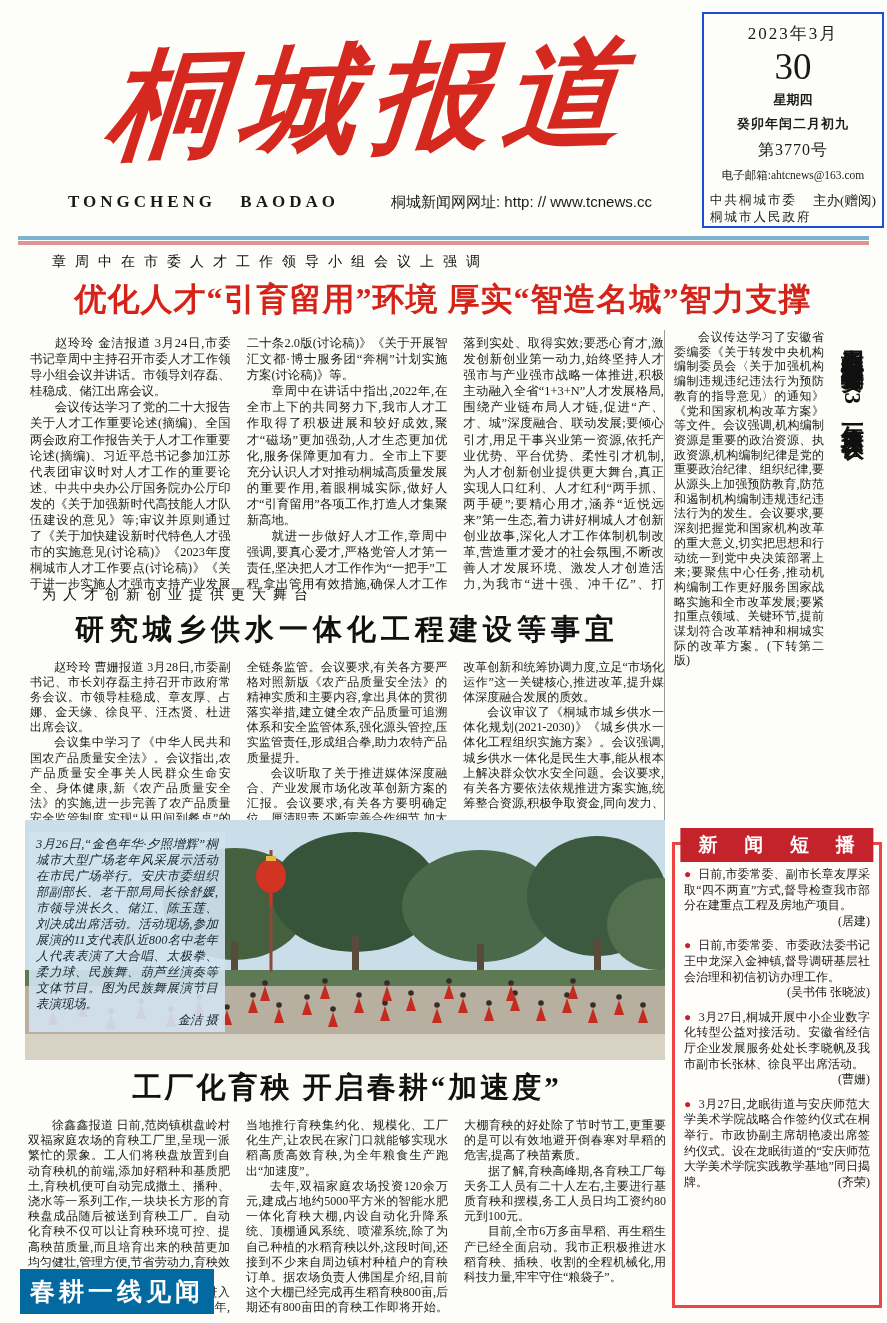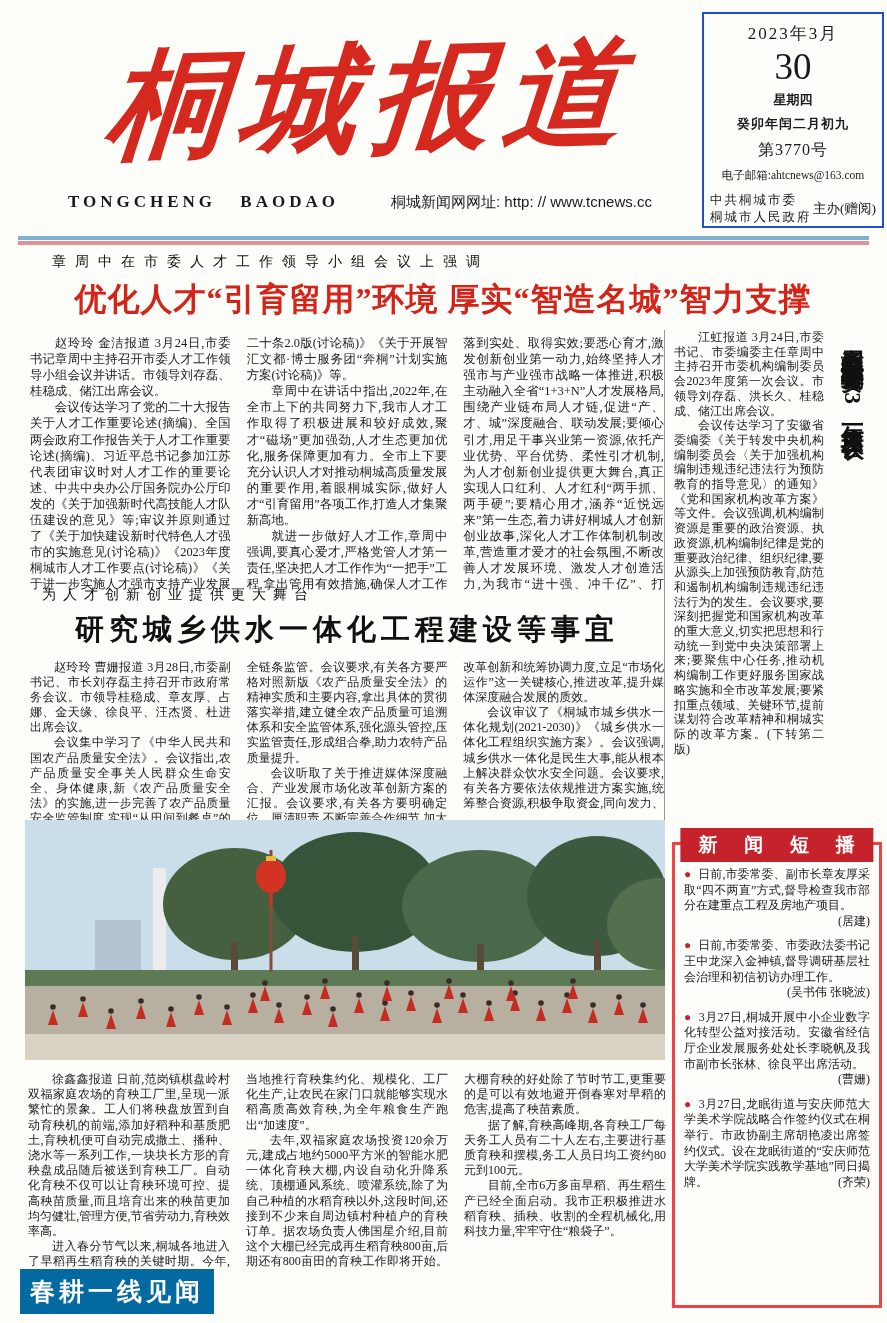--- a/index.html
+++ b/index.html
@@ -26,21 +26,21 @@
   .infobox {
     position:absolute; left:702px; top:12px; width:182px; height:216px;
     border:2px solid #1d4ed8; padding:8px 6px 4px; text-align:center;
   }
   .ib-ym { font-size:17px; letter-spacing:2px; }
   .ib-day { font-size:37px; line-height:40px; margin-top:2px; }
   .ib-week { font-size:13px; font-weight:bold; margin-top:4px; }
   .ib-lunar { font-size:13px; font-weight:bold; margin-top:6px; letter-spacing:1px; }
   .ib-issue { font-size:16px; margin-top:7px; letter-spacing:1px; }
   .ib-mail { font-size:11.5px; margin-top:7px; white-space:nowrap; }
-  .ib-pub { display:flex; justify-content:space-between; align-items:center; margin-top:9px; text-align:left; }
+  .ib-pub { display:flex; justify-content:space-between; margin-top:9px; text-align:left; }
   .ib-pub-lines { font-size:12.5px; line-height:17px; letter-spacing:2px; }
   .ib-pub-note { font-size:13.5px; }
   .rule-blue { position:absolute; left:18px; top:236px; width:851px; height:4px; background:#7fb1d0; }
   .rule-red  { position:absolute; left:18px; top:241px; width:851px; height:4px; background:#dd9494; }
   
   .story1 { position:absolute; left:30px; top:253px; width:826px; }
   .kicker { font-size:14px; letter-spacing:9px; color:#111; }
   .story1 .kicker { margin-left:22px; }
   .headline-red {
     margin-top:7px; text-align:center; color:#d42318; font-weight:bold;
@@ -142,21 +142,20 @@
       <p>赵玲玲 金洁报道  3月24日,市委书记章周中主持召开市委人才工作领导小组会议并讲话。市领导刘存磊、桂稳成、储江出席会议。</p>
       <p>会议传达学习了党的二十大报告关于人才工作重要论述(摘编)、全国两会政府工作报告关于人才工作重要论述(摘编)、习近平总书记参加江苏代表团审议时对人才工作的重要论述、中共中央办公厅国务院办公厅印发的《关于加强新时代高技能人才队伍建设的意见》等;审议并原则通过了《关于加快建设新时代特色人才强市的实施意见(讨论稿)》《2023年度桐城市人才工作要点(讨论稿)》《关于进一步实施人才强市支持产业发展二十条2.0版(讨论稿)》《关于开展智汇文都·博士服务团“奔桐”计划实施方案(讨论稿)》等。</p>
       <p>章周中在讲话中指出,2022年,在全市上下的共同努力下,我市人才工作取得了积极进展和较好成效,聚才“磁场”更加强劲,人才生态更加优化,服务保障更加有力。全市上下要充分认识人才对推动桐城高质量发展的重要作用,着眼桐城实际,做好人才“引育留用”各项工作,打造人才集聚新高地。</p>
       <p>就进一步做好人才工作,章周中强调,要真心爱才,严格党管人才第一责任,坚决把人才工作作为“一把手”工程,拿出管用有效措施,确保人才工作落到实处、取得实效;要悉心育才,激发创新创业第一动力,始终坚持人才强市与产业强市战略一体推进,积极主动融入全省“1+3+N”人才发展格局,围绕产业链布局人才链,促进“产、才、城”深度融合、联动发展;要倾心引才,用足干事兴业第一资源,依托产业优势、平台优势、柔性引才机制,为人才创新创业提供更大舞台,真正实现人口红利、人才红利“两手抓、两手硬”;要精心用才,涵养“近悦远来”第一生态,着力讲好桐城人才创新创业故事,深化人才工作体制机制改革,营造重才爱才的社会氛围,不断改善人才发展环境、激发人才创造活力,为我市“进十强、冲千亿”、打造“人文胜地、智造名城”提供坚实的人才支撑和智力支持。</p>
 
     </div>
   </div>
 
   <div class="story2">
     <div class="one-col">
-      <p>江虹报道  3月24日,市委书记、市委编委主任章周中主持召开市委机构编制委员会2023年度第一次会议。市领导刘存磊、洪长久、桂稳成、储江出席会议。</p>
       <p>会议传达学习了安徽省委编委《关于转发中央机构编制委员会〈关于加强机构编制违规违纪违法行为预防教育的指导意见〉的通知》《党和国家机构改革方案》等文件。会议强调,机构编制资源是重要的政治资源、执政资源,机构编制纪律是党的重要政治纪律、组织纪律,要从源头上加强预防教育,防范和遏制机构编制违规违纪违法行为的发生。会议要求,要深刻把握党和国家机构改革的重大意义,切实把思想和行动统一到党中央决策部署上来;要聚焦中心任务,推动机构编制工作更好服务国家战略实施和全市改革发展;要紧扣重点领域、关键环节,提前谋划符合改革精神和桐城实际的改革方案。(下转第二版)</p>
     </div>
     <div class="vheadline">章周中主持召开市委编委2023年度第一次会议</div>
   </div>
 
   <div class="story3">
     <div class="kicker">为人才创新创业提供更大舞台</div>
     <div class="headline-black">研究城乡供水一体化工程建设等事宜</div>
     <div class="cols3">
       <p>赵玲玲 曹姗报道  3月28日,市委副书记、市长刘存磊主持召开市政府常务会议。市领导桂稳成、章友厚、占娜、金天缘、徐良平、汪杰贤、杜进出席会议。</p>
@@ -216,39 +215,44 @@
         <use href="#dcr" x="568" y="194"></use>
       <use href="#dcr" x="594" y="186"></use>
         <use href="#dcr" x="618" y="194"></use>
       <use href="#dcr" x="240" y="172"></use>
         <use href="#dcr" x="300" y="170"></use>
         <use href="#dcr" x="362" y="172"></use>
       <use href="#dcr" x="424" y="170"></use>
         <use href="#dcr" x="486" y="172"></use>
         <use href="#dcr" x="548" y="170"></use>
     </svg>
+    <div class="caption">
+      <span>3月26日,“金色年华·夕照增辉”桐城市大型广场老年风采展示活动在市民广场举行。安庆市委组织部副部长、老干部局局长徐舒媛,市领导洪长久、储江、陈玉莲、刘决成出席活动。活动现场,参加展演的11支代表队近800名中老年人代表表演了大合唱、太极拳、柔力球、民族舞、葫芦丝演奏等文体节目。图为民族舞展演节目表演现场。</span>
+      <div class="credit-line">金洁 摄</div>
+    </div>
   </div>
 
   <div class="briefs">
     <div class="briefs-title">新 闻 短 播</div>
     <p class="brief">
       <span class="bullet">●</span><span>日前,市委常委、副市长章友厚采取“四不两直”方式,督导检查我市部分在建重点工程及房地产项目。</span><span class="credit">(居建)</span>
     </p>
     <p class="brief">
       <span class="bullet">●</span><span>日前,市委常委、市委政法委书记王中龙深入金神镇,督导调研基层社会治理和初信初访办理工作。</span><span class="credit">(吴书伟 张晓波)</span>
     </p>
     <p class="brief">
       <span class="bullet">●</span><span>3月27日,桐城开展中小企业数字化转型公益对接活动。安徽省经信厅企业发展服务处处长李晓帆及我市副市长张林、徐良平出席活动。</span><span class="credit">(曹姗)</span>
     </p>
     <p class="brief">
       <span class="bullet">●</span><span>3月27日,龙眠街道与安庆师范大学美术学院战略合作签约仪式在桐举行。市政协副主席胡艳凌出席签约仪式。设在龙眠街道的“安庆师范大学美术学院实践教学基地”同日揭牌。</span><span class="credit">(齐荣)</span>
     </p>
   </div>
 
   <div class="story4">
+    <div class="headline-black">工厂化育秧 开启春耕“加速度”</div>
     <div class="cols3">
       <p>徐鑫鑫报道  日前,范岗镇棋盘岭村双福家庭农场的育秧工厂里,呈现一派繁忙的景象。工人们将秧盘放置到自动育秧机的前端,添加好稻种和基质肥土,育秧机便可自动完成撒土、播种、浇水等一系列工作,一块块长方形的育秧盘成品随后被送到育秧工厂。自动化育秧不仅可以让育秧环境可控、提高秧苗质量,而且培育出来的秧苗更加均匀健壮,管理方便,节省劳动力,育秧效率高。</p>
       <p>进入春分节气以来,桐城各地进入了早稻再生稻育秧的关键时期。今年,当地推行育秧集约化、规模化、工厂化生产,让农民在家门口就能够实现水稻高质高效育秧,为全年粮食生产跑出“加速度”。</p>
       <p>去年,双福家庭农场投资120余万元,建成占地约5000平方米的智能水肥一体化育秧大棚,内设自动化升降系统、顶棚通风系统、喷灌系统,除了为自己种植的水稻育秧以外,这段时间,还接到不少来自周边镇村种植户的育秧订单。据农场负责人佛国星介绍,目前这个大棚已经完成再生稻育秧800亩,后期还有800亩田的育秧工作即将开始。大棚育秧的好处除了节时节工,更重要的是可以有效地避开倒春寒对早稻的危害,提高了秧苗素质。</p>
       <p>据了解,育秧高峰期,各育秧工厂每天务工人员有二十人左右,主要进行基质育秧和摆模,务工人员日均工资约80元到100元。</p>
       <p>目前,全市6万多亩早稻、再生稻生产已经全面启动。我市正积极推进水稻育秧、插秧、收割的全程机械化,用科技力量,牢牢守住“粮袋子”。</p>
     </div>
   </div>
 
   <div class="banner">春耕一线见闻</div>

